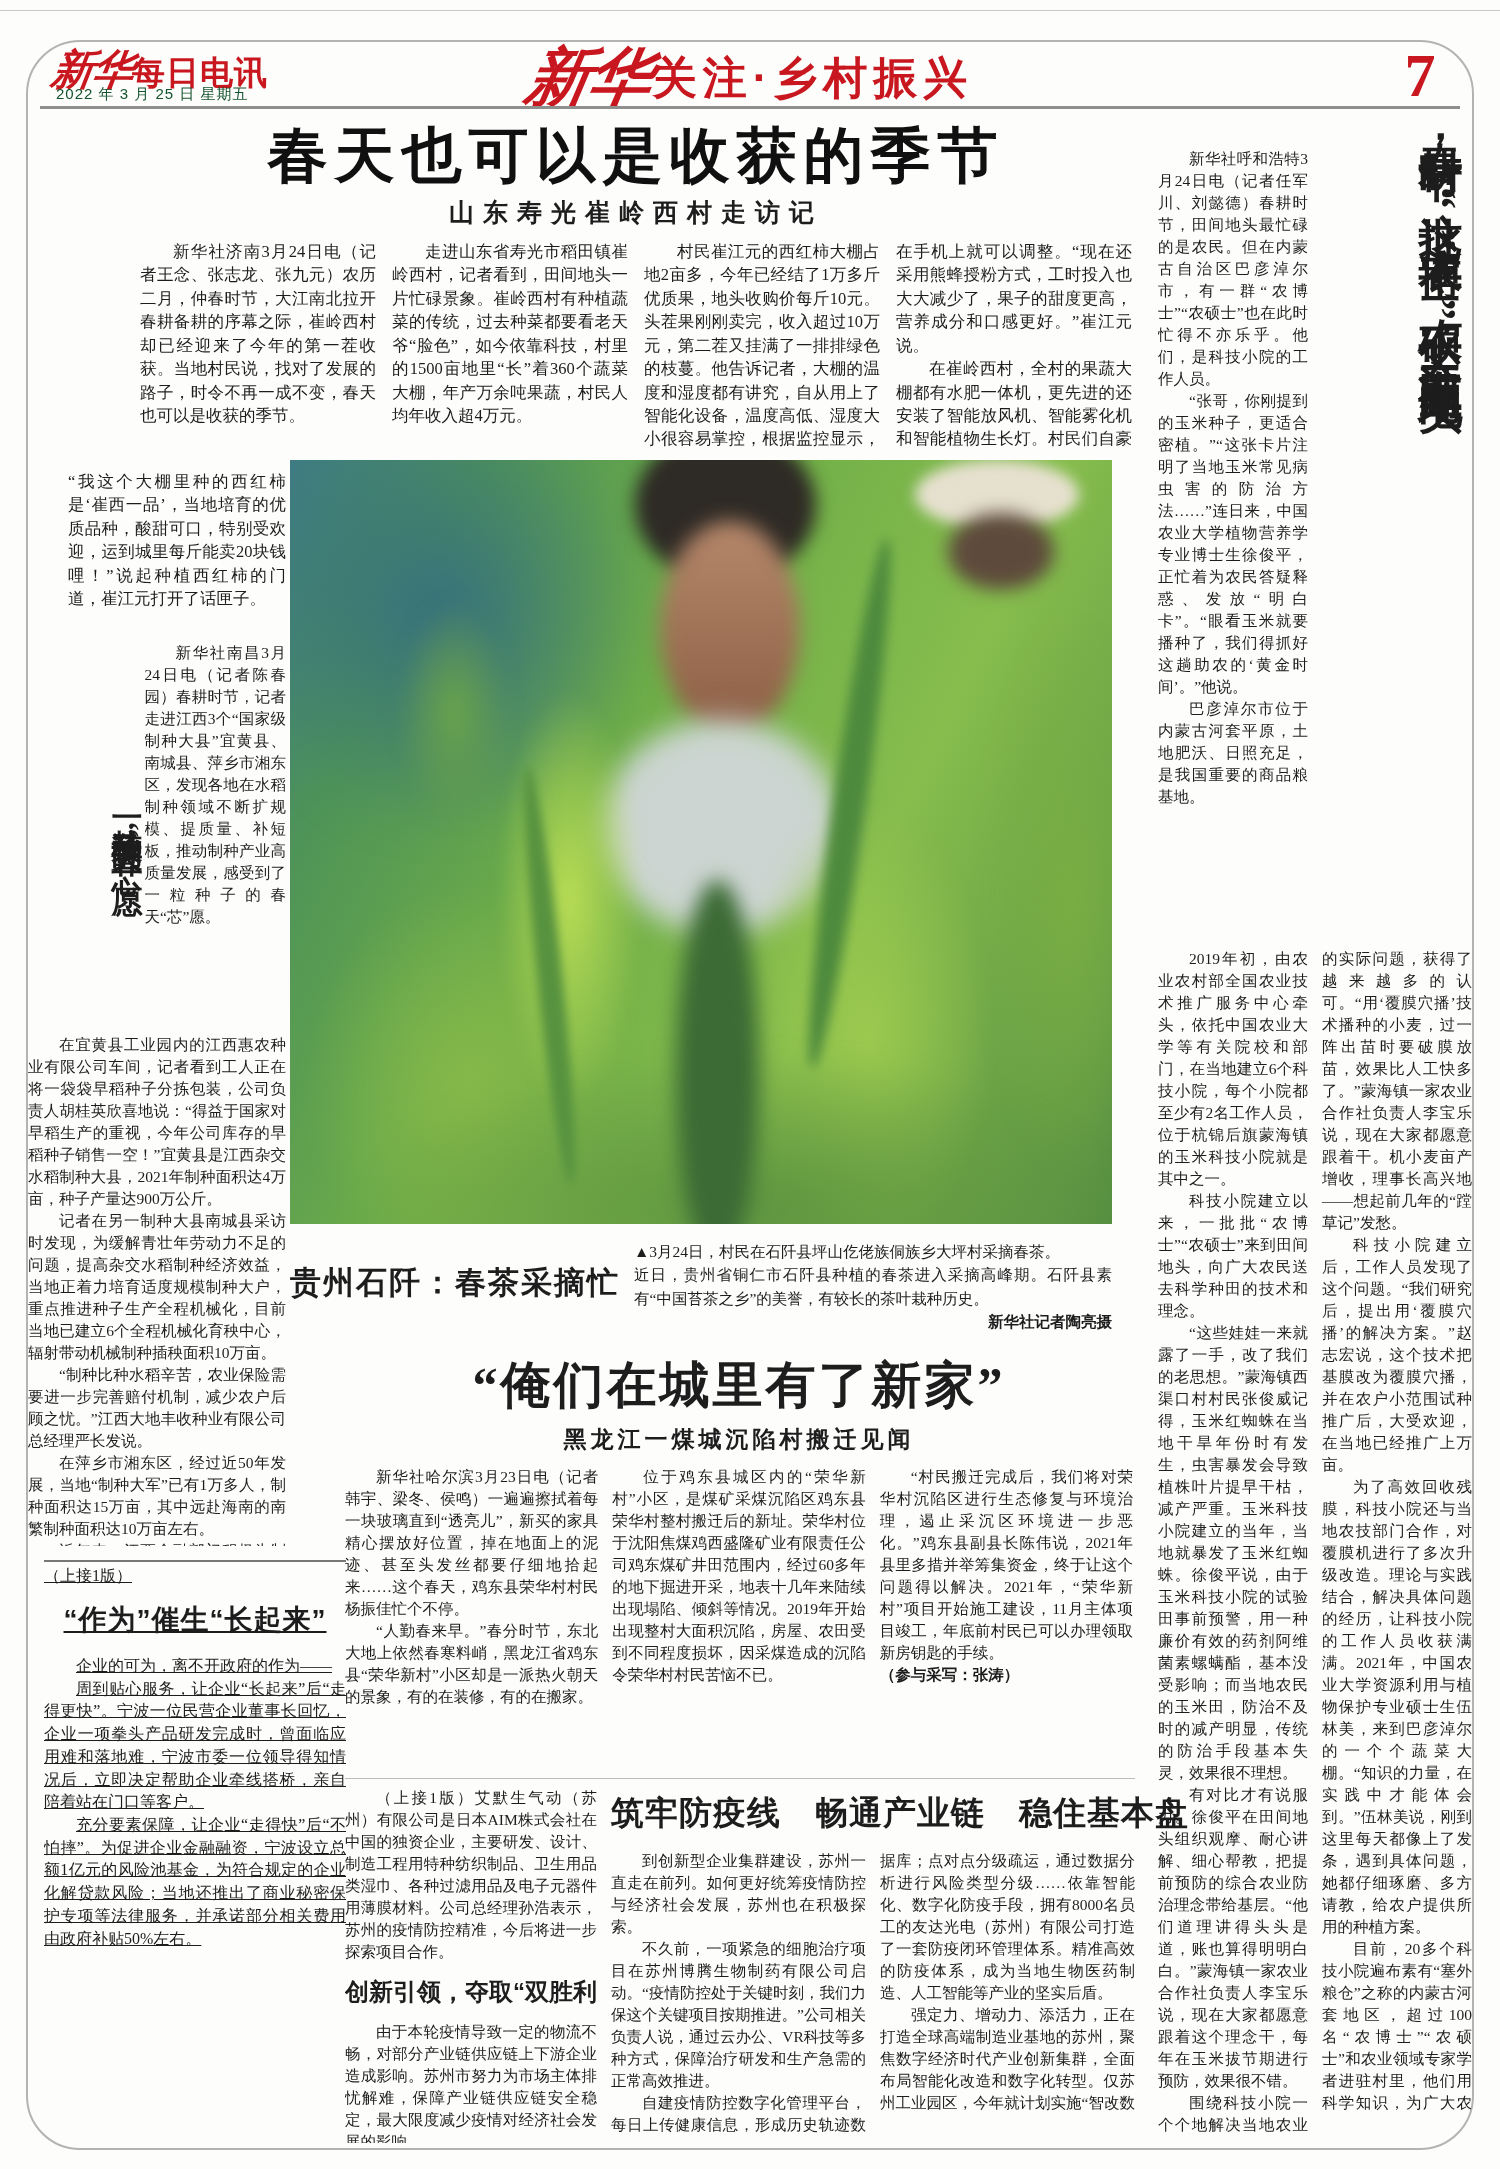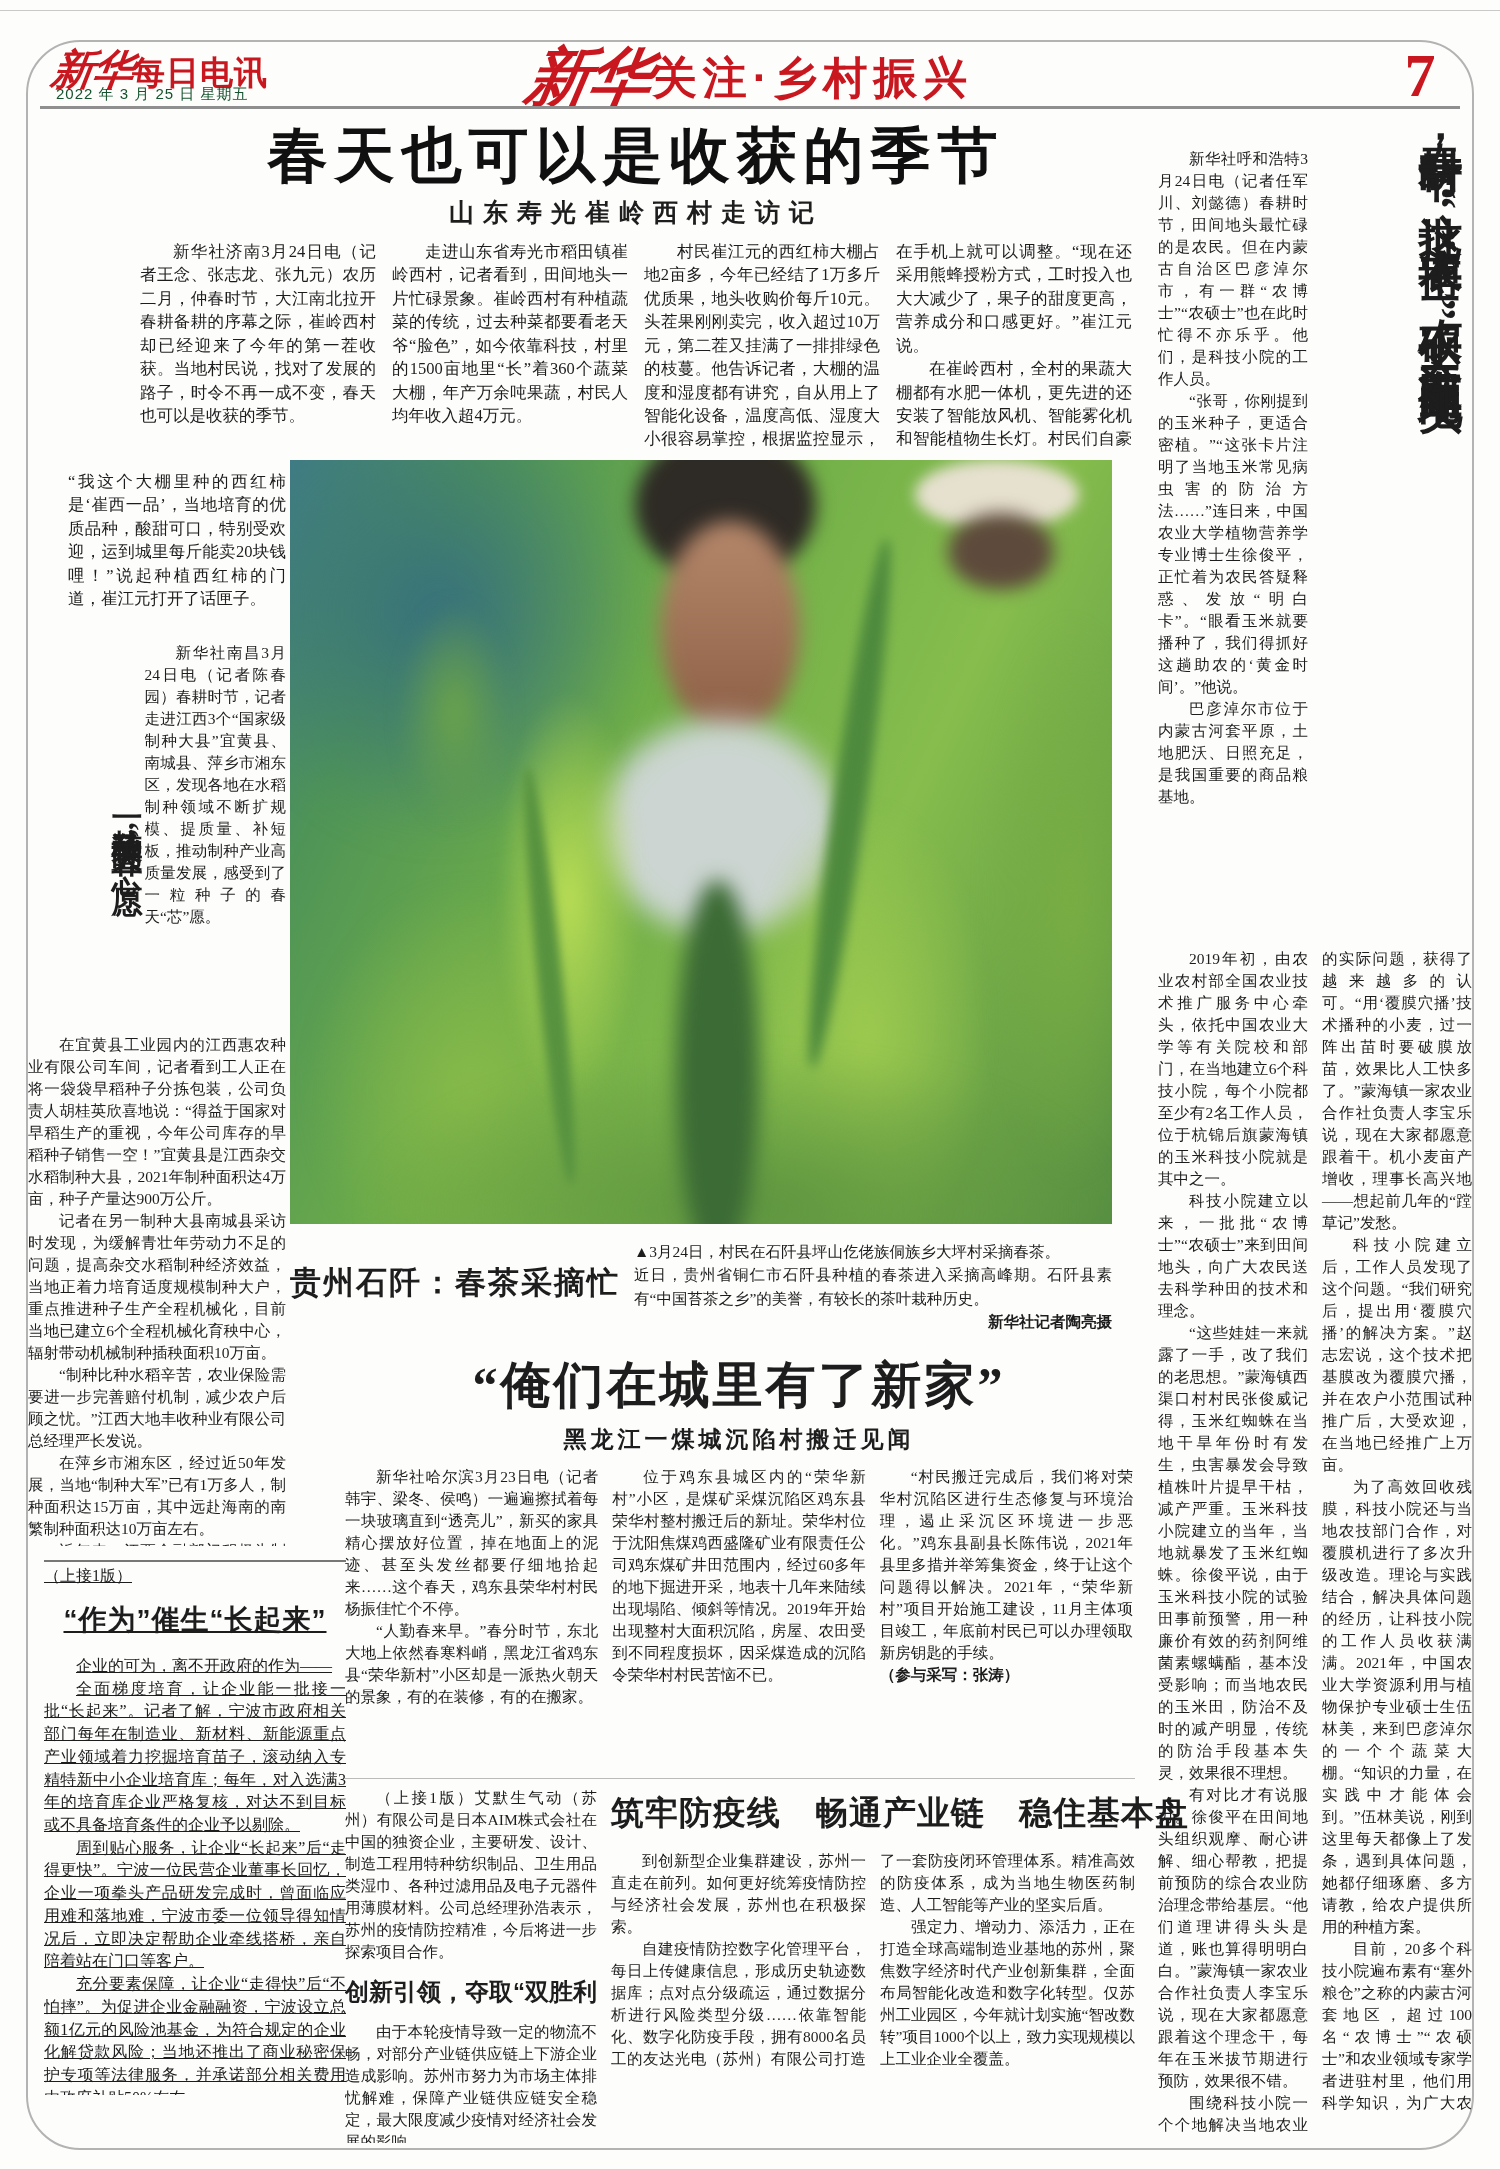--- a/index.html
+++ b/index.html
@@ -145,40 +145,40 @@
     <p>位于鸡东县城区内的“荣华新村”小区，是煤矿采煤沉陷区鸡东县荣华村整村搬迁后的新址。荣华村位于沈阳焦煤鸡西盛隆矿业有限责任公司鸡东煤矿井田范围内，经过60多年的地下掘进开采，地表十几年来陆续出现塌陷、倾斜等情况。2019年开始出现整村大面积沉陷，房屋、农田受到不同程度损坏，因采煤造成的沉陷令荣华村村民苦恼不已。</p>
     <p>“村民搬迁完成后，我们将对荣华村沉陷区进行生态修复与环境治理，遏止采沉区环境进一步恶化。”鸡东县副县长陈伟说，2021年县里多措并举筹集资金，终于让这个问题得以解决。2021年，“荣华新村”项目开始施工建设，11月主体项目竣工，年底前村民已可以办理领取新房钥匙的手续。</p>
     <p class="tail">（参与采写：张涛）</p>
   </div>
 
 <div class="abs" id="zuowei">
   <div id="zuowei-note">（上接1版）</div>
   <div id="zuowei-head">“作为”催生“长起来”</div>
   <div id="zuowei-body" class="body-text">
       <p>企业的可为，离不开政府的作为——</p>
-      <p>全面梯度培育，让企业能一批接一批“长起来”。记者了解，宁波市政府相关部门每年在制造业、新材料、新能源重点产业领域着力挖掘培育苗子，滚动纳入专精特新中小企业培育库；每年，对入选满3年的培育库企业严格复核，对达不到目标或不具备培育条件的企业予以剔除。</p>
       <p>周到贴心服务，让企业“长起来”后“走得更快”。宁波一位民营企业董事长回忆，企业一项拳头产品研发完成时，曾面临应用难和落地难，宁波市委一位领导得知情况后，立即决定帮助企业牵线搭桥，亲自陪着站在门口等客户。</p>
       <p>充分要素保障，让企业“走得快”后“不怕摔”。为促进企业金融融资，宁波设立总额1亿元的风险池基金，为符合规定的企业化解贷款风险；当地还推出了商业秘密保护专项等法律服务，并承诺部分相关费用由政府补贴50%左右。</p>
     </div>
 </div>
 
 <div class="abs" id="suzhou">
   <div id="suzhou-left" class="body-text">
     <div>
         <p>（上接1版）艾默生气动（苏州）有限公司是日本AIM株式会社在中国的独资企业，主要研发、设计、制造工程用特种纺织制品、卫生用品类湿巾、各种过滤用品及电子元器件用薄膜材料。公司总经理孙浩表示，苏州的疫情防控精准，今后将进一步探索项目合作。</p>
       </div>
     <div id="suzhou-subhead">创新引领，夺取“双胜利”</div>
     <div>
         <p>由于本轮疫情导致一定的物流不畅，对部分产业链供应链上下游企业造成影响。苏州市努力为市场主体排忧解难，保障产业链供应链安全稳定，最大限度减少疫情对经济社会发展的影响。</p>
       </div>
   </div>
   <div id="suzhou-right">
     <div id="suzhou-headline">筑牢防疫线　畅通产业链　稳住基本盘</div>
     <div id="suzhou-cols" class="body-text">
         <p>到创新型企业集群建设，苏州一直走在前列。如何更好统筹疫情防控与经济社会发展，苏州也在积极探索。</p>
+        <p>不久前，一项紧急的细胞治疗项目在苏州博腾生物制药有限公司启动。“疫情防控处于关键时刻，我们力保这个关键项目按期推进。”公司相关负责人说，通过云办公、VR科技等多种方式，保障治疗研发和生产急需的正常高效推进。</p>
         <p>自建疫情防控数字化管理平台，每日上传健康信息，形成历史轨迹数据库；点对点分级疏运，通过数据分析进行风险类型分级……依靠智能化、数字化防疫手段，拥有8000名员工的友达光电（苏州）有限公司打造了一套防疫闭环管理体系。精准高效的防疫体系，成为当地生物医药制造、人工智能等产业的坚实后盾。</p>
         <p>强定力、增动力、添活力，正在打造全球高端制造业基地的苏州，聚焦数字经济时代产业创新集群，全面布局智能化改造和数字化转型。仅苏州工业园区，今年就计划实施“智改数转”项目1000个以上，致力实现规模以上工业企业全覆盖。</p>
       </div>
   </div>
 </div>
 
 <div class="abs" id="side-row">
   <div id="side-col1" class="body-text">
       <p>新华社呼和浩特3月24日电（记者任军川、刘懿德）春耕时节，田间地头最忙碌的是农民。但在内蒙古自治区巴彦淖尔市，有一群“农博士”“农硕士”也在此时忙得不亦乐乎。他们，是科技小院的工作人员。</p>
       <p>“张哥，你刚提到的玉米种子，更适合密植。”“这张卡片注明了当地玉米常见病虫害的防治方法……”连日来，中国农业大学植物营养学专业博士生徐俊平，正忙着为农民答疑释惑、发放“明白卡”。“眼看玉米就要播种了，我们得抓好这趟助农的‘黄金时间’。”他说。</p>

